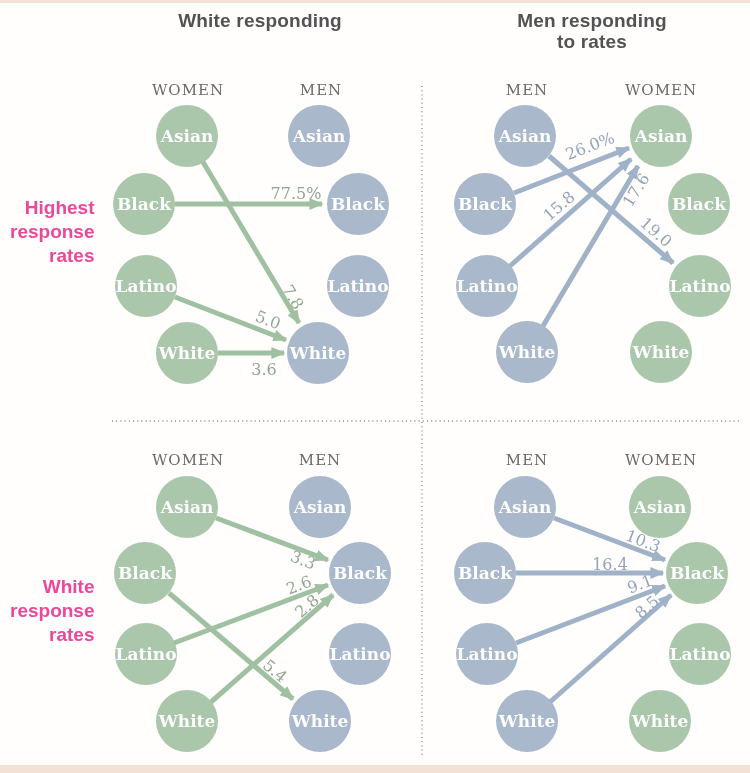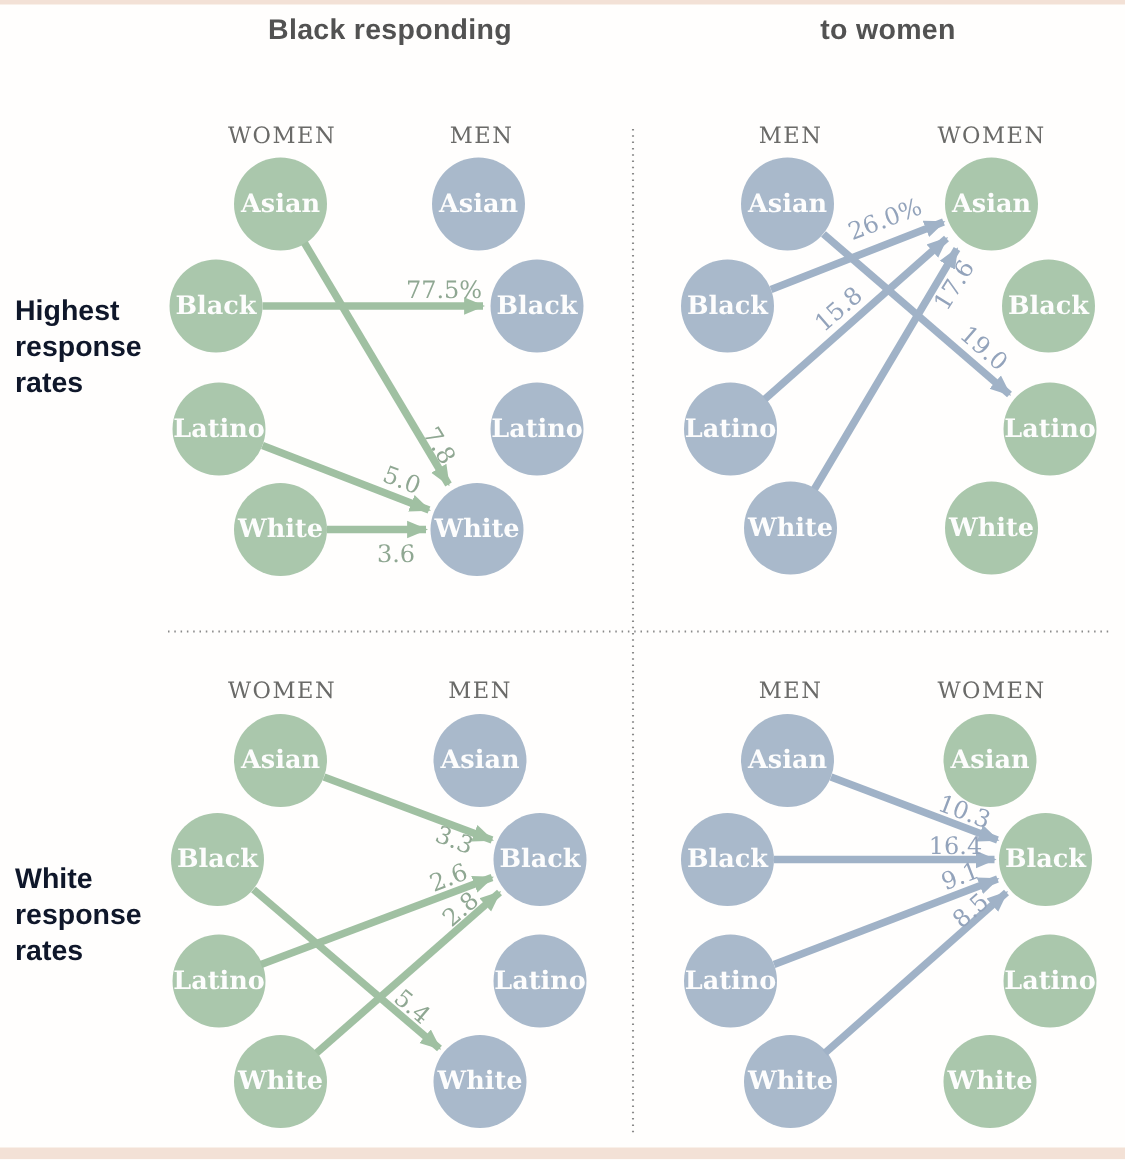--- a/index.html
+++ b/index.html
@@ -1,21 +1,21 @@
 <!DOCTYPE html>
 <html><head>
 <meta charset="utf-8">
 <style>
   html,body{margin:0;padding:0;background:#fff;}
   #stage{position:relative;width:750px;height:773px;background:#fffefd;overflow:hidden;
          font-family:"Liberation Sans",sans-serif;}
   .band{position:absolute;left:0;width:750px;background:#f3e1d6;}
   .qtitle{position:absolute;transform:translateX(-50%);text-align:center;
           font-weight:bold;font-size:19px;line-height:21px;color:#525252;letter-spacing:0.2px;}
-  .rowtitle{position:absolute;left:10px;font-weight:bold;font-size:19px;line-height:24px;color:#0f172a;}
+  .rowtitle{position:absolute;left:10px;font-weight:bold;font-size:19px;line-height:24px;color:#ec4899;text-align:right;}
   .colhead{position:absolute;transform:translateX(-50%);font-family:"DejaVu Serif",serif;
            font-size:15px;letter-spacing:1px;color:#6a6a68;white-space:nowrap;}
   .node{position:absolute;width:62px;height:62px;border-radius:50%;
         display:flex;align-items:center;justify-content:center;
         font-family:"DejaVu Serif",serif;font-weight:bold;font-size:17px;color:#fdfdfd;}
   .node.g{background:#aac7ac;}
   .node.b{background:#a9b9cb;}
   svg.arrows{position:absolute;left:0;top:0;pointer-events:none;}
   line.ga{stroke:#a0c0a2;stroke-width:5;}
   line.ba{stroke:#a0b2c7;stroke-width:5;}
@@ -26,24 +26,25 @@
 </style>
 </head>
 <body>
 
 <div id="stage">
 
   <div class="band" style="top:0;height:3px"></div>
   <div class="band" style="top:765px;height:8px"></div>
 
   <div class="qtitle" style="left:260px;top:10px">
-    <div>Black responding</div>
+    <div>White responding</div>
   </div>
   <div class="qtitle" style="left:592px;top:10px">
-    <div>to women</div>
+    <div>Men responding</div>
+    <div>to rates</div>
   </div>
 
   <div class="rowtitle" style="top:196px">
     <div>Highest</div>
     <div>response</div>
     <div>rates</div>
   </div>
   <div class="rowtitle" style="top:575px">
     <div>White</div>
     <div>response</div>
@@ -138,17 +139,17 @@
   <div class="elabel b" style="left:559px;top:206px;transform:translate(-50%,-50%) rotate(-41deg)">15.8</div>
   <div class="elabel b" style="left:636px;top:190px;transform:translate(-50%,-50%) rotate(-58deg)">17.6</div>
   <div class="elabel b" style="left:656px;top:232px;transform:translate(-50%,-50%) rotate(41deg)">19.0</div>
 
   <div class="elabel g" style="left:303px;top:560px;transform:translate(-50%,-50%) rotate(21deg)">3.3</div>
   <div class="elabel g" style="left:299px;top:585px;transform:translate(-50%,-50%) rotate(-21deg)">2.6</div>
   <div class="elabel g" style="left:307px;top:606px;transform:translate(-50%,-50%) rotate(-41deg)">2.8</div>
   <div class="elabel g" style="left:275px;top:671px;transform:translate(-50%,-50%) rotate(40deg)">5.4</div>
 
   <div class="elabel b" style="left:643px;top:541px;transform:translate(-50%,-50%) rotate(21deg)">10.3</div>
-  <div class="elabel b" style="left:637px;top:564px;transform:translate(-50%,-50%)">16.4</div>
+  <div class="elabel b" style="left:610px;top:564px;transform:translate(-50%,-50%)">16.4</div>
   <div class="elabel b" style="left:640px;top:584px;transform:translate(-50%,-50%) rotate(-21deg)">9.1</div>
   <div class="elabel b" style="left:647px;top:607px;transform:translate(-50%,-50%) rotate(-41deg)">8.5</div>
 
 </div>
 
 </body></html>

